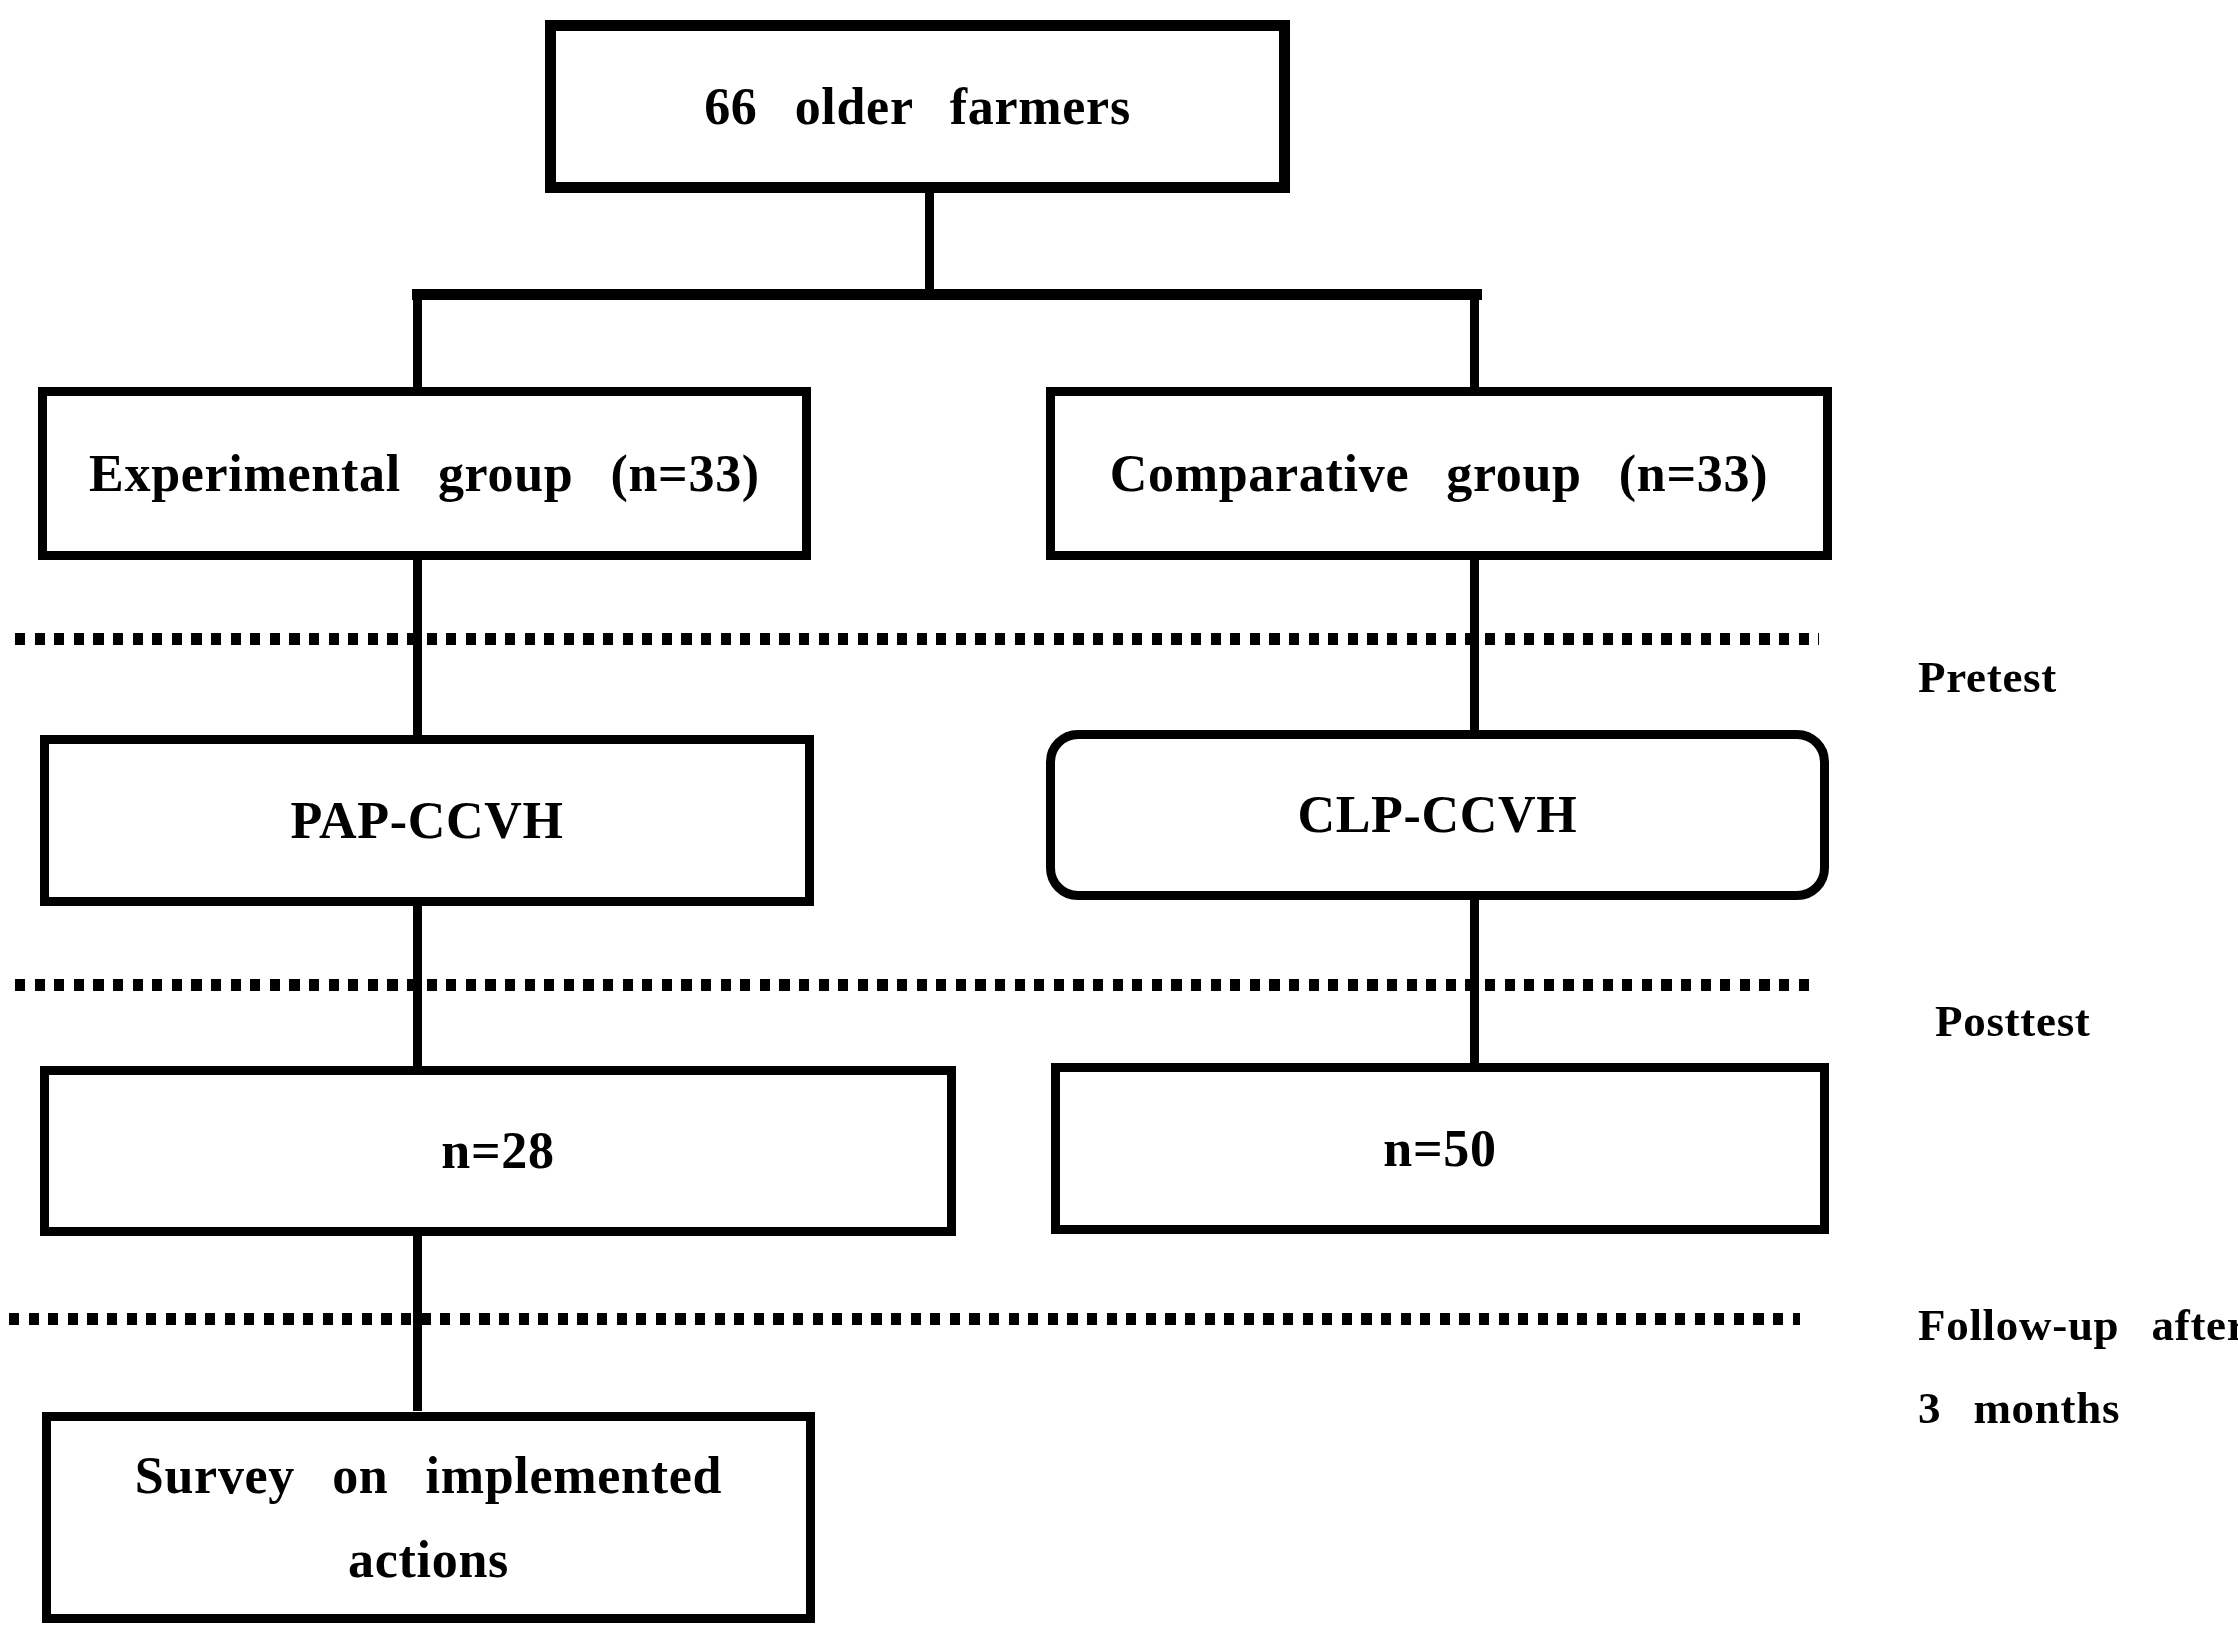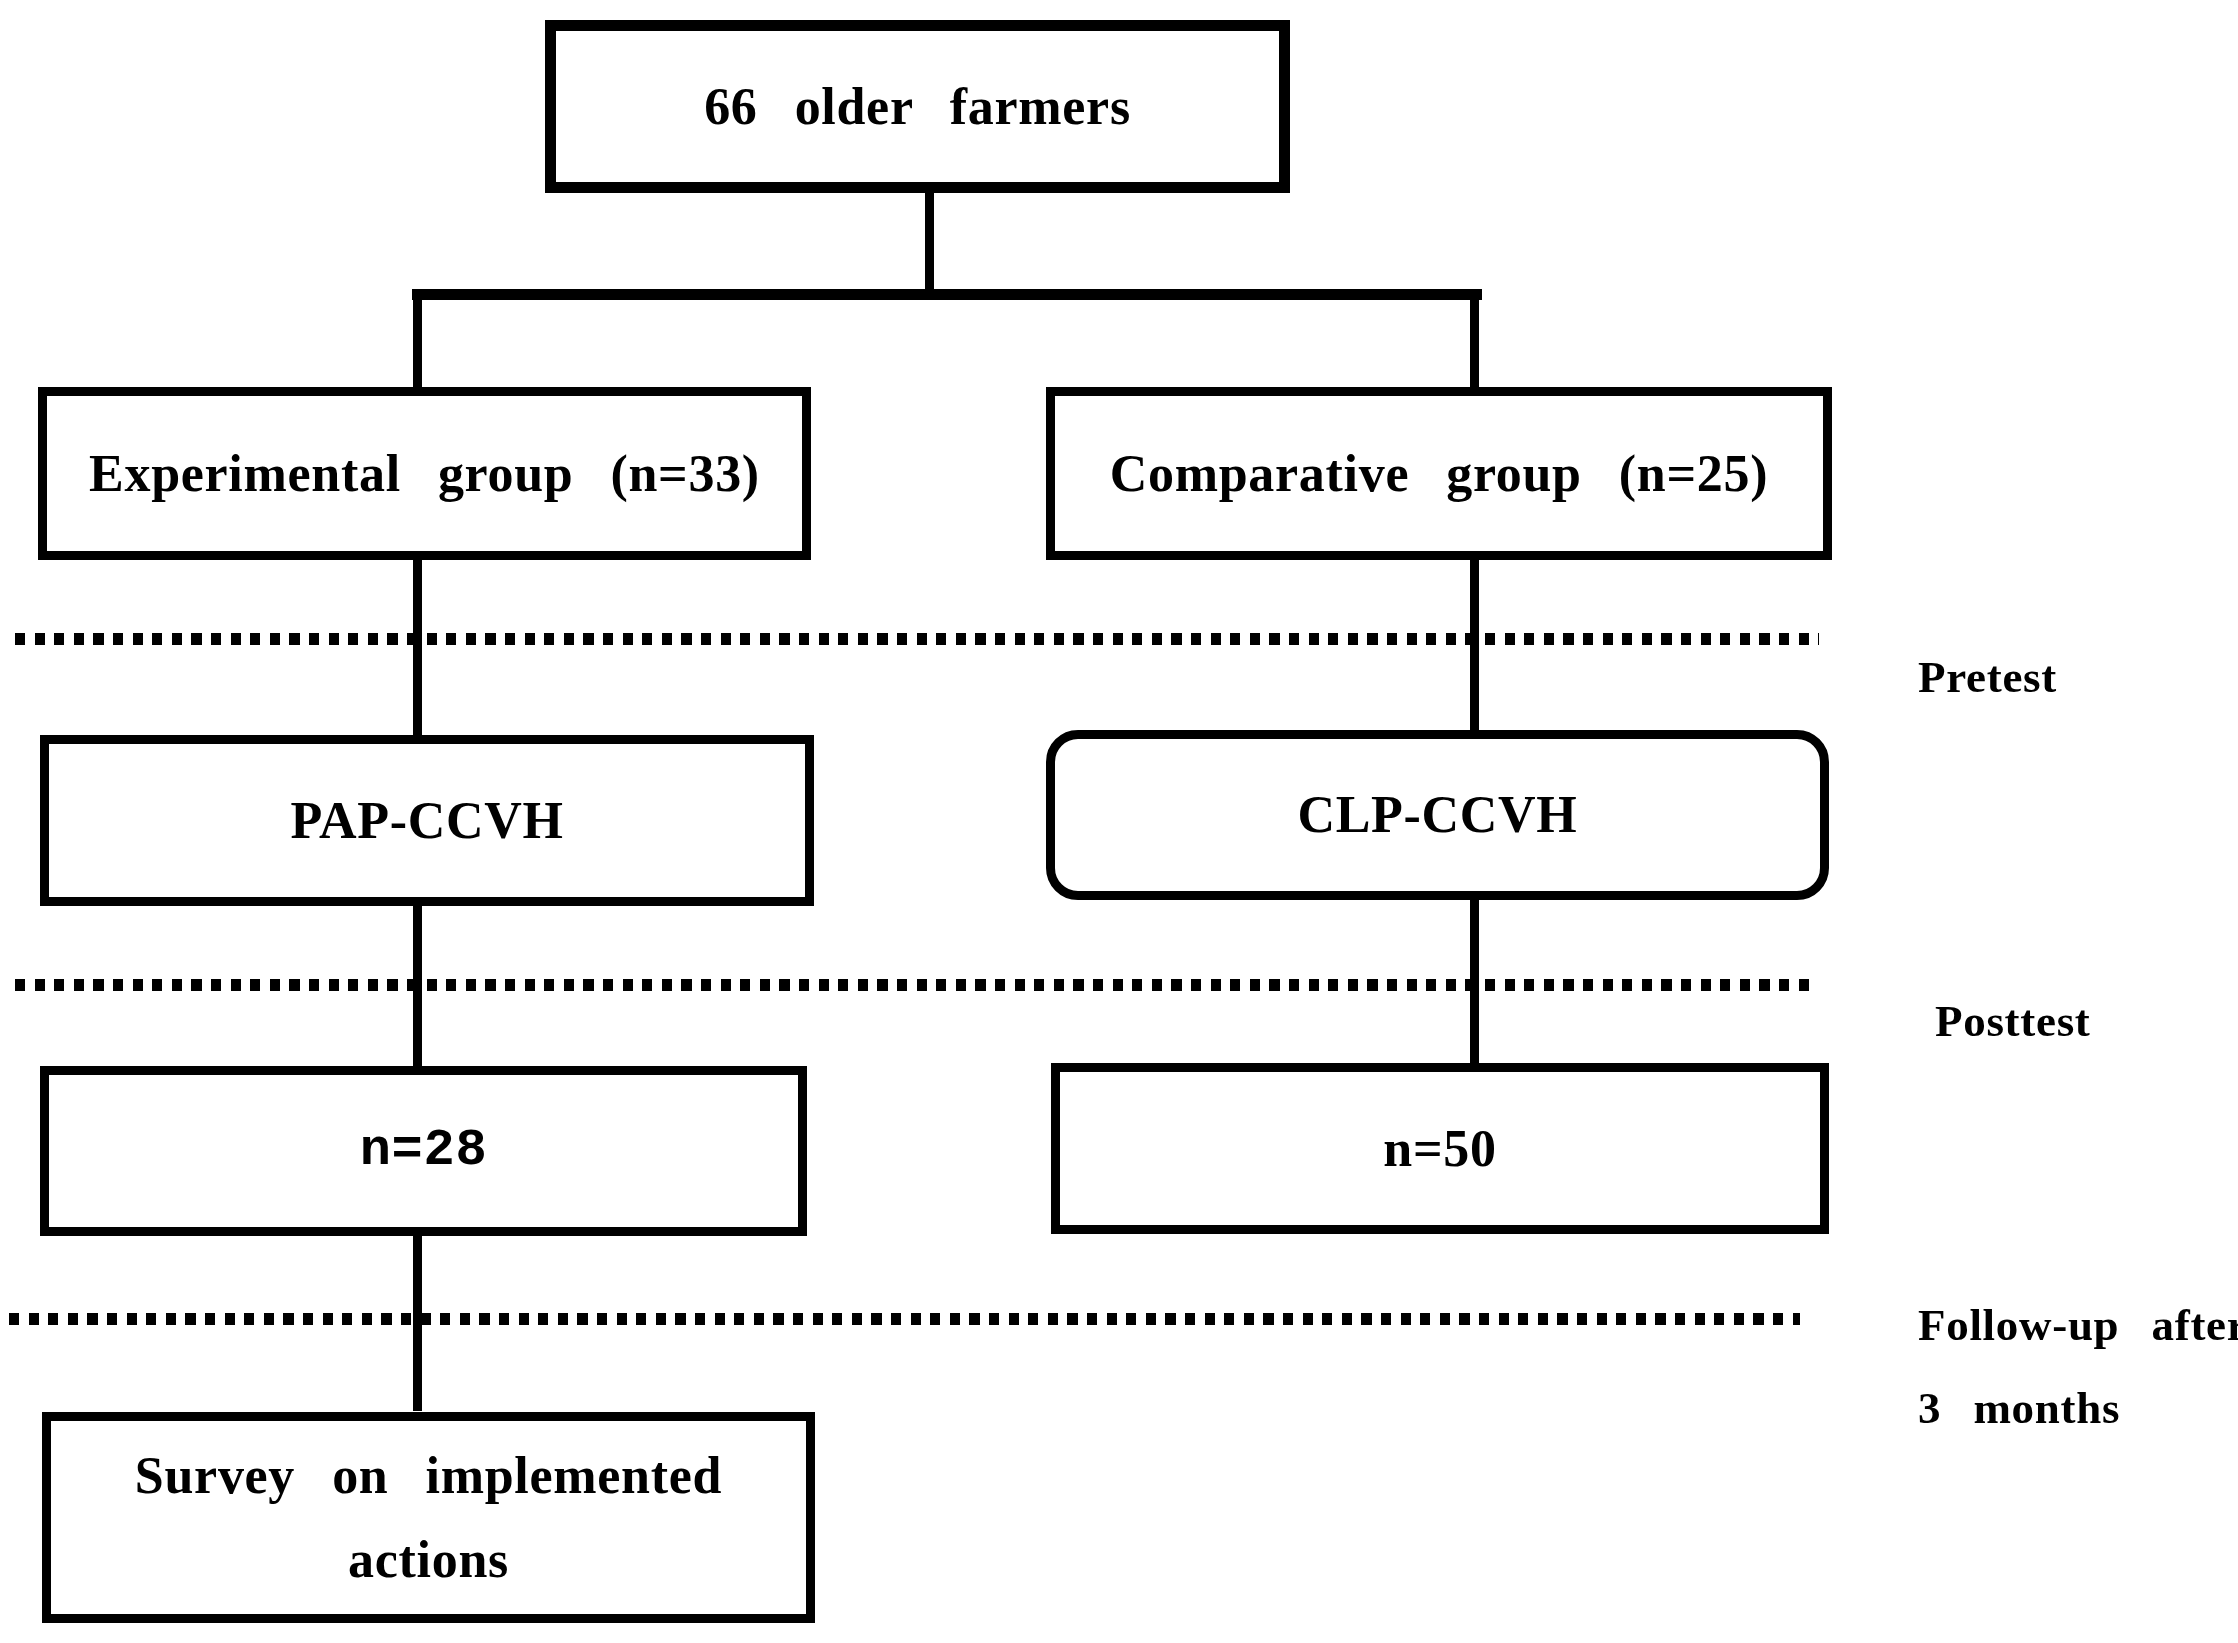--- a/index.html
+++ b/index.html
@@ -77,21 +77,21 @@
 
   <div class="hline" style="left:412px; top:289px; width:1070px;"></div>
 
   <div class="vline" style="left:413px; top:296px; height:93px;"></div>
   <div class="vline" style="left:1470px; top:296px; height:93px;"></div>
 
   <div class="box" style="left:38px; top:387px; width:773px; height:173px;">
     <span>Experimental group (n=33)</span>
   </div>
   <div class="box" style="left:1046px; top:387px; width:786px; height:173px;">
-    <span>Comparative group (n=25)</span>
+    <span>Comparative group (n=33)</span>
   </div>
 
   <div class="vline" style="left:413px; top:558px; height:179px;"></div>
   <div class="vline" style="left:1470px; top:558px; height:174px;"></div>
 
   <div class="dotline" style="left:14.5px; top:633px; width:1804px;"></div>
   <div class="plabel" style="left:1878px; top:636px;">
     <span>Pretest</span>
   </div>
 
@@ -103,21 +103,21 @@
   </div>
 
   <div class="vline" style="left:413px; top:904px; height:164px;"></div>
   <div class="vline" style="left:1470px; top:899px; height:167px;"></div>
 
   <div class="dotline" style="left:14.5px; top:979px; width:1797px;"></div>
   <div class="plabel" style="left:1895px; top:980px;">
     <span>Posttest</span>
   </div>
 
-  <div class="box" style="left:40px; top:1066px; width:767px; height:170px;font-family:Liberation Mono, monospace;">
+  <div class="box" style="left:40px; top:1066px; width:916px; height:170px;">
     <span>n=28</span>
   </div>
   <div class="box" style="left:1051px; top:1063px; width:778px; height:171px;">
     <span>n=50</span>
   </div>
 
   <div class="vline" style="left:413px; top:1234px; height:177px;"></div>
 
   <div class="dotline" style="left:8.7px; top:1313px; width:1791px;"></div>
   <div class="plabel" style="left:1878px; top:1284px;">

